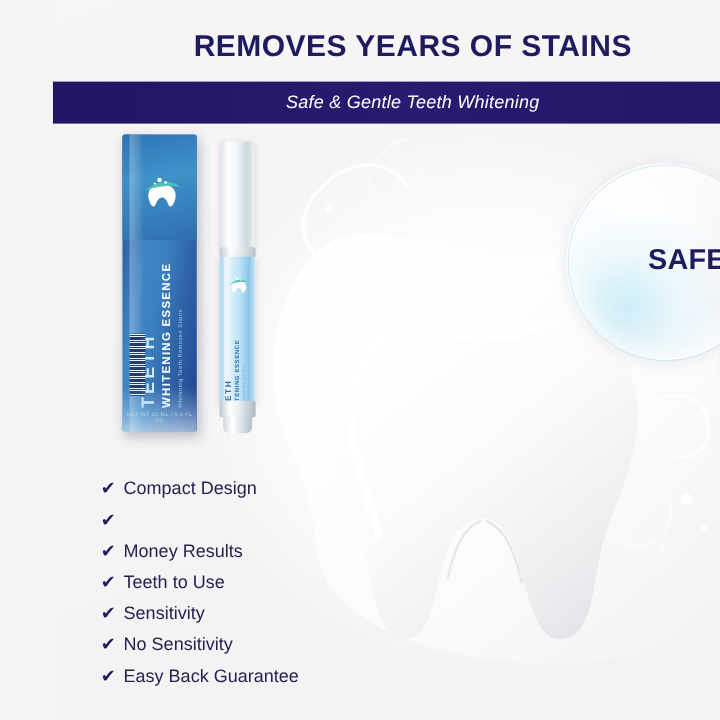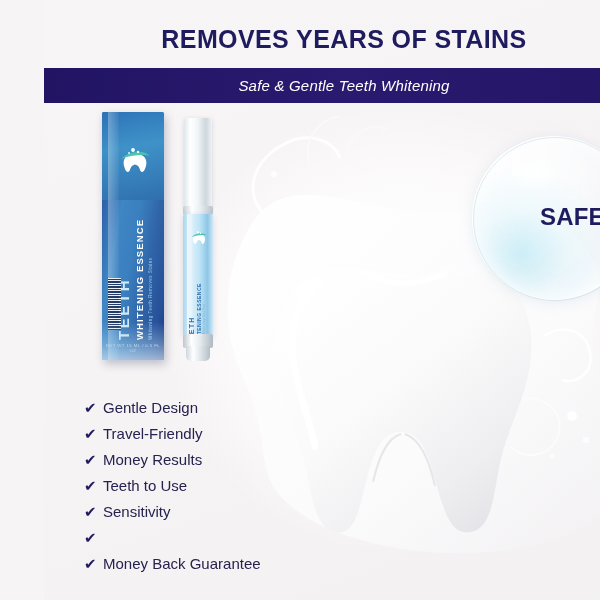--- a/index.html
+++ b/index.html
@@ -290,40 +290,40 @@
     <div class="bubble-ring"></div>
     <div class="bubble-hl"></div>
     <div class="badge-text">
       <div class="badge-l1"><span>SAFE</span><span class="and">and</span></div>
     </div>
   </div>
 
   <div class="features">
     <div class="feat">
       <span class="ck">✔</span>
-      <span class="ft">Gentle Design</span>
-    </div>
-    <div class="feat">
-      <span class="ck">✔</span>
-      <span class="ft">Travel-Friendly</span>
+      <span class="ft">Compact Design</span>
+    </div>
+    <div class="feat">
+      <span class="ck">✔</span>
     </div>
     <div class="feat">
       <span class="ck">✔</span>
       <span class="ft">Money Results</span>
     </div>
     <div class="feat">
       <span class="ck">✔</span>
       <span class="ft">Teeth to Use</span>
     </div>
     <div class="feat">
       <span class="ck">✔</span>
       <span class="ft">Sensitivity</span>
     </div>
     <div class="feat">
       <span class="ck">✔</span>
-    </div>
-    <div class="feat">
-      <span class="ck">✔</span>
-      <span class="ft">Money Back Guarantee</span>
+      <span class="ft">No Sensitivity</span>
+    </div>
+    <div class="feat">
+      <span class="ck">✔</span>
+      <span class="ft">Easy Back Guarantee</span>
     </div>
   </div>
 
 </div>
 
 </body></html>

